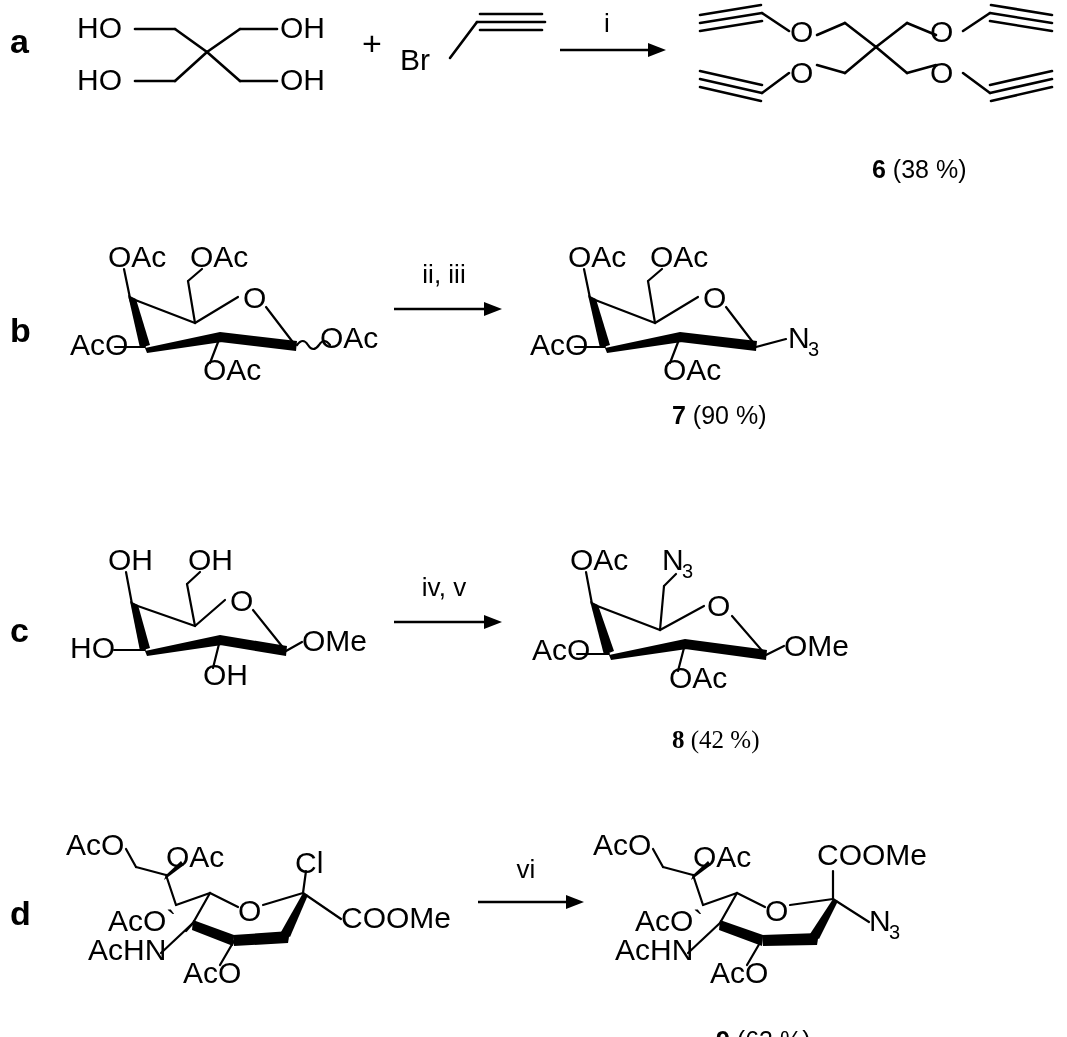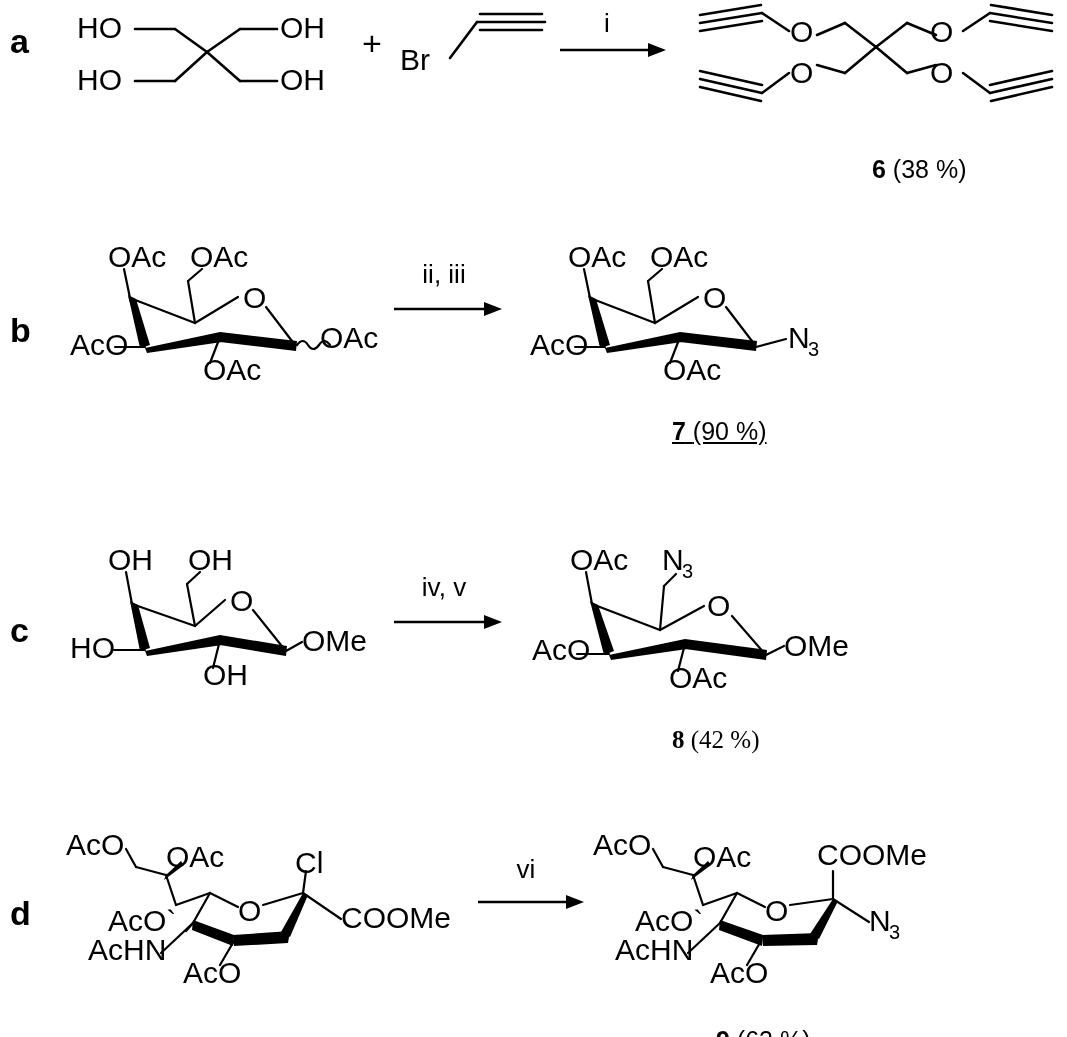--- a/index.html
+++ b/index.html
@@ -170,21 +170,21 @@
         <polygon class="wedge" points="150,97 227,106 226,116 150,107"></polygon>
         <path class="bond-thin" d="M60,63 L54,34"></path>
         <path class="bond-thin" d="M125,88 L118,46"></path>
         <path class="bond-thin" d="M118,46 L132,34"></path>
         <path class="bond-thin" d="M75,112 L45,112"></path>
         <path class="bond-thin" d="M150,102 L140,128"></path>
         <path class="bond-thin" d="M226,112 L256,104"></path>
       </g>
     </svg>
 
-    <div class="cmp-label" style="left:672px;top:192px;text-decoration:underline;">
+    <div class="cmp-label" style="left:672px;top:176px;">
       <b>7</b>
       <span>(90 %)</span>
     </div>
   </div>
 
   <div class="panel" style="top:528px;height:240px;">
     <div class="panel-letter" style="left:10px;top:85px;">c</div>
 
     <svg style="position:absolute;left:70px;top:10px;" width="320" height="150" viewBox="0 0 320 150">
       <text class="at" x="38" y="32">OH</text>

